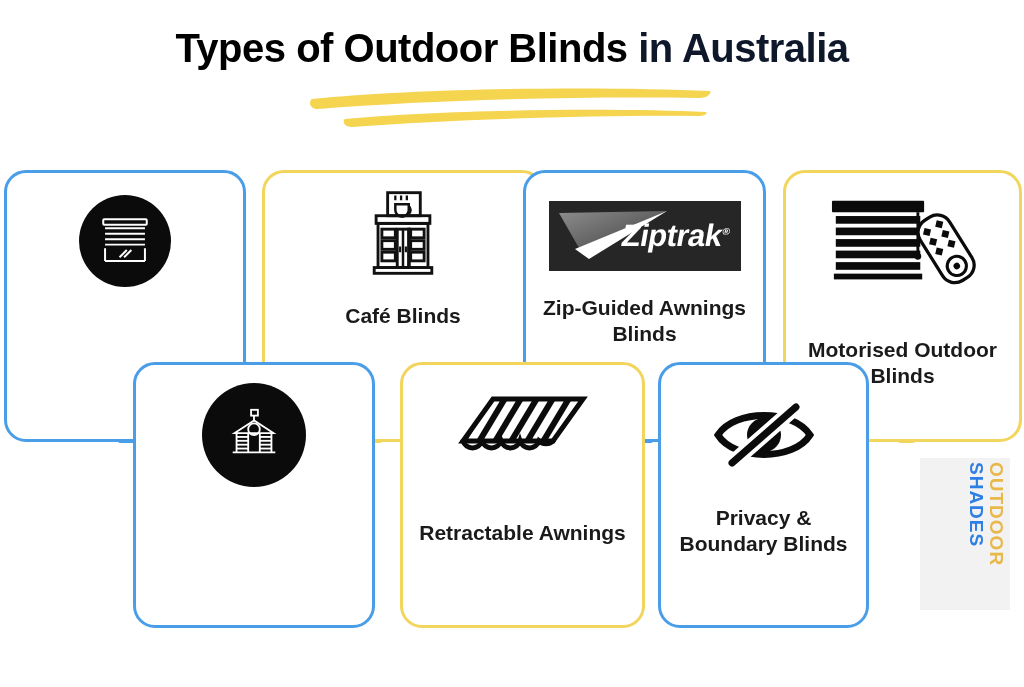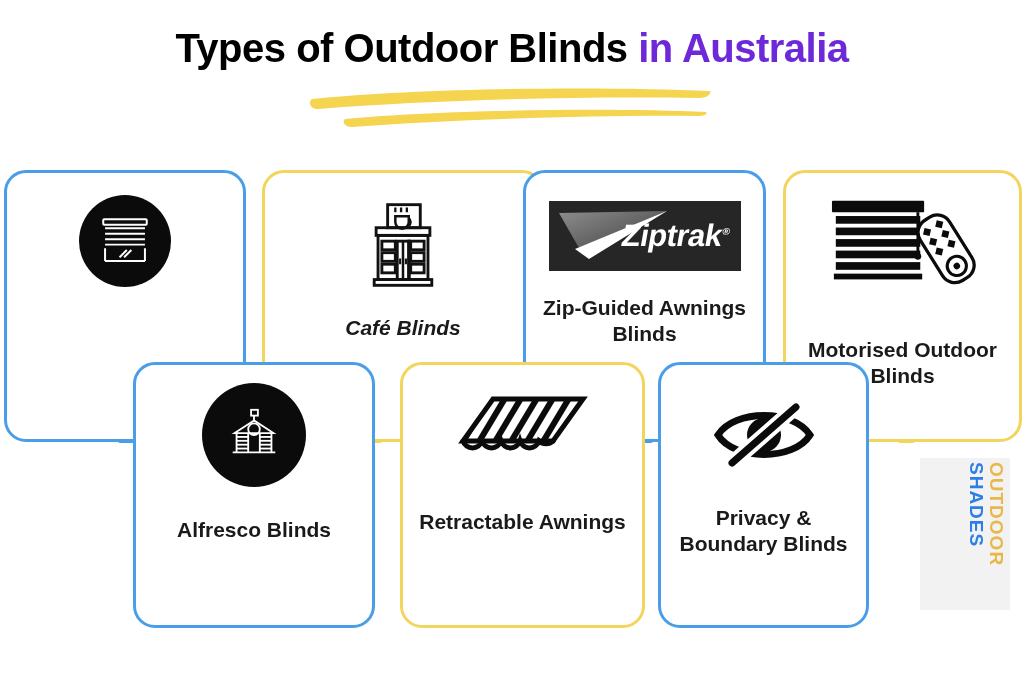--- a/index.html
+++ b/index.html
@@ -14,21 +14,21 @@
   
   .title-wrap {
     position: absolute; top: 26px; left: 0; width: 1024px;
     text-align: center;
   }
   .title {
     font-size: 40px; font-weight: 700; letter-spacing: -0.5px;
     line-height: 1.1; white-space: nowrap;
   }
   .title .blue { color: #000000; }
-  .title .black { color: #6d28d9; }
+  .title .black { color: #0f172a; }
 
   .swoosh { position: absolute; left: 0; width: 1024px; top: 82px; height: 52px; }
 
   
   .card {
     position: absolute;
     background: #ffffff;
     border-radius: 22px;
     border: 3px solid #4a9ee8;
     display: flex;
@@ -147,21 +147,21 @@
             <line x1="10" y1="30" x2="54" y2="30"></line>
             <line x1="10" y1="36" x2="54" y2="36"></line>
             <path d="M10 40 L10 54 M54 40 L54 54 M10 54 L54 54"></path>
             <line x1="26" y1="50" x2="34" y2="42"></line>
             <line x1="31" y1="50" x2="39" y2="42"></line>
           </svg>
         </div>
       </div>
     </div>
 
-    <div class="card yellow" style="left:262px; top:170px; width:282px; height:272px; padding-top:24px;font-style:italic;">
+    <div class="card yellow" style="left:262px; top:170px; width:282px; height:272px; padding-top:12px;">
       <div class="card-icon">
         <svg width="96" height="96" viewBox="0 0 100 100" fill="none" stroke="#111" stroke-width="3">
           <rect x="34" y="8" width="34" height="24"></rect>
           <path d="M42 16 l0 -5 M48 16 l0 -5 M54 16 l0 -5" stroke-width="2.4"></path>
           <path d="M42 20 h14 v6 a7 7 0 0 1 -7 7 a7 7 0 0 1 -7 -7 z" stroke-width="2.6"></path>
           <path d="M56 22 a5 5 0 0 1 0 8" stroke-width="2.4"></path>
           <rect x="22" y="32" width="56" height="8"></rect>
           <rect x="24" y="40" width="52" height="46"></rect>
           <rect x="28" y="46" width="14" height="9"></rect>
           <rect x="28" y="58" width="14" height="9"></rect>
@@ -252,24 +252,23 @@
               <line x1="14" y1="46" x2="26" y2="46"></line>
               <line x1="38" y1="34" x2="50" y2="34"></line>
               <line x1="38" y1="38" x2="50" y2="38"></line>
               <line x1="38" y1="42" x2="50" y2="42"></line>
               <line x1="38" y1="46" x2="50" y2="46"></line>
             </g>
             <line x1="10" y1="50" x2="54" y2="50"></line>
           </svg>
         </div>
       </div>
-      <div class="card-label" style="margin-top:30px;">Alfresco Blinds</div>
-    </div>
-
-    <div class="card yellow" style="left:400px; top:362px; width:245px; height:266px; padding-top:28px;">
+    </div>
+
+    <div class="card yellow" style="left:400px; top:362px; width:245px; height:266px; padding-top:28px;gap:11px;">
       <div class="card-icon">
         <svg width="132" height="78" viewBox="0 0 132 78">
           <defs>
             <clipPath id="awnclip">
               <path d="M36 6 L126 6 L96 48 L6 48 Z"></path>
             </clipPath>
           </defs>
           <path d="M36 6 L126 6 L96 48 L6 48 Z" fill="#ffffff" stroke="#0b0b0b" stroke-width="5"></path>
           <g clip-path="url(#awnclip)" stroke="#0b0b0b" stroke-width="6">
             <line x1="36" y1="52" x2="66" y2="2"></line>

